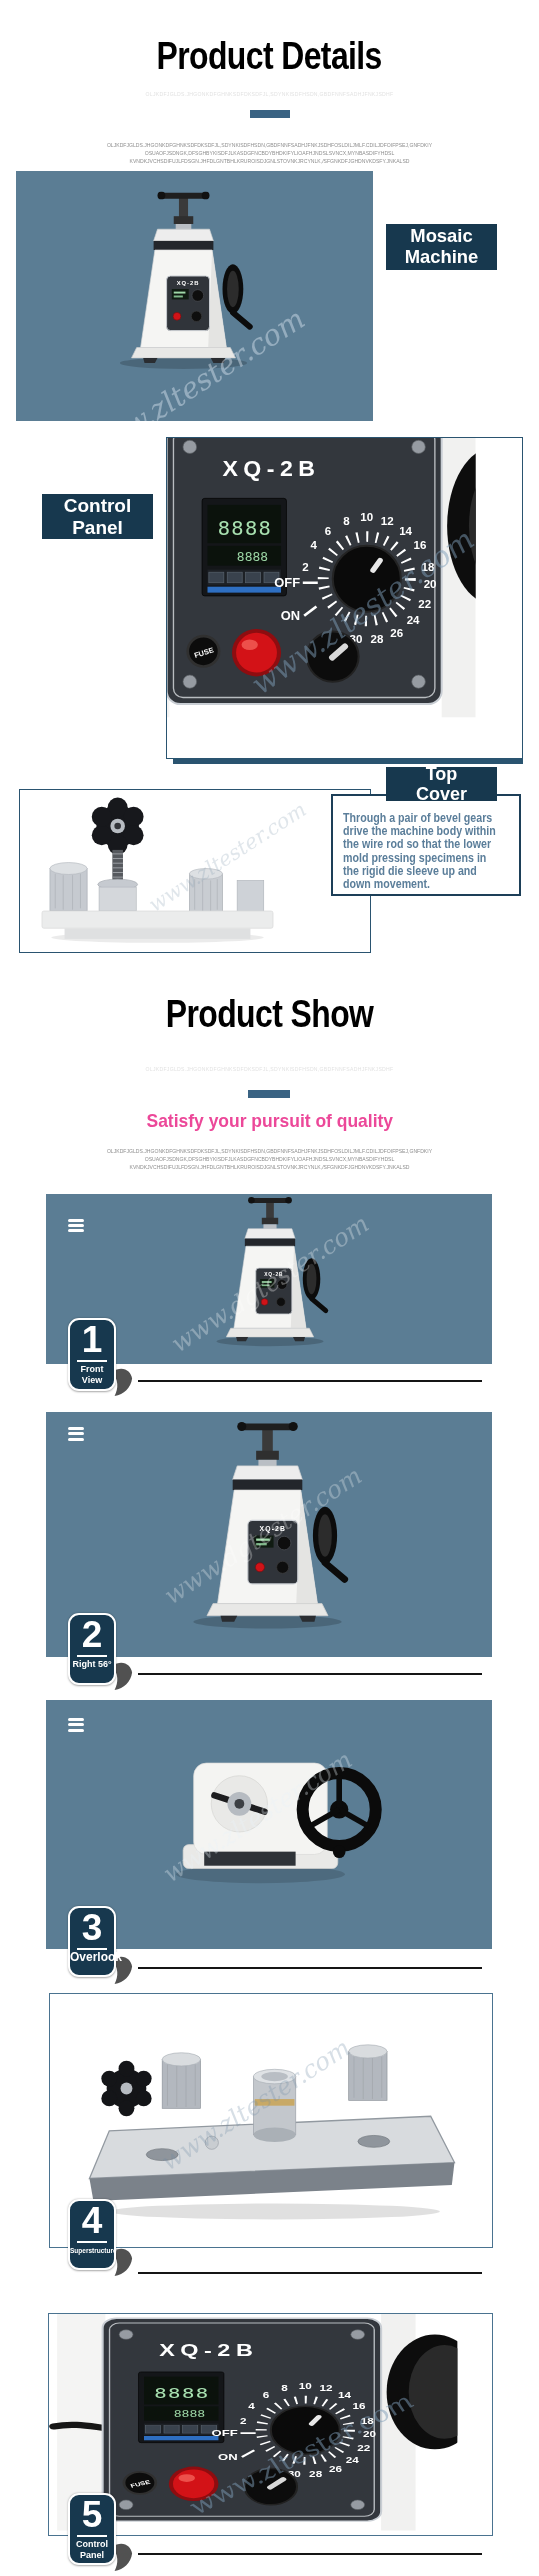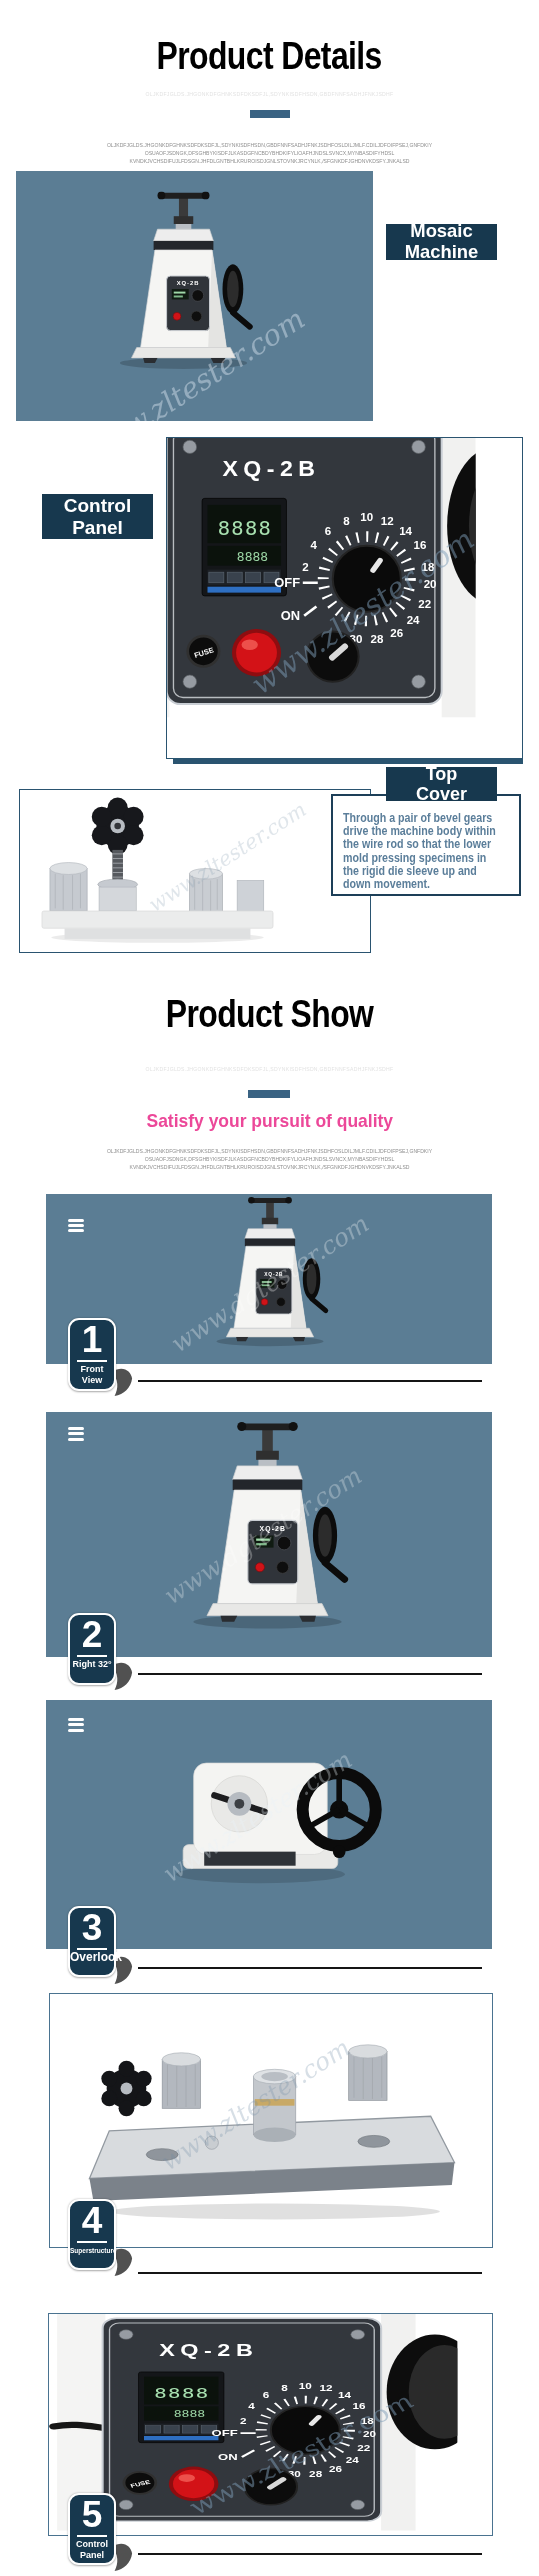--- a/index.html
+++ b/index.html
@@ -246,21 +246,21 @@
   <div class="abs center fineprint" style="top:138px"><span>OLJKDFJGLDS.JHGONKDFGHNKSDFDKSDFJL,SDYNKISDFHSDN,GBDFNNFSADHJFNKJSDHFOSLDILJMLF.CDILJDFOIFPSEJ,GNFDKIY
 OSUAOFJSDNGK,DFSGHBYKISDFJLKASDGFNCBDYBHDKIFYLIOAFHJNDSLSVNCX,MYNBASDIFYHDSL
 KVNDKJVCHSDIFUJLFDSGN.JHFDLGNTBHLKRUROISDJGNLSTOVNKJRCYNLK,/SFGNKDFJGHDNVKDSFY.JNKALSD</span></div>
 
   <div class="abs photo-blue" style="left:16.4px;top:167px;width:357px;height:250px">
     <div class="abs wm" style="left:48px;top:198px;font-size:29px;color:rgba(228,239,248,.42);transform:rotate(-33deg)">www.zltester.com</div>
     <svg class="abs" style="left:96px;top:19px" width="143" height="198" viewBox="0 0 220 300">
         <use href="#sym-machine"></use>
       </svg>
   </div>
-  <div class="abs navy-label" style="left:386px;top:220px;width:111px;height:36px"><span>Mosaic
+  <div class="abs navy-label" style="left:386px;top:220px;width:111px;height:46px"><span>Mosaic
 Machine</span></div>
 
   <div class="abs shadow-strip" style="left:173px;top:753px;width:350px;height:6.8px"></div>
   <div class="abs frame" style="left:166px;top:433px;width:357px;height:322px">
     <svg width="354" height="319" viewBox="55 40 430 400" preserveAspectRatio="none">
         <use href="#sym-panel"></use>
       </svg>
   </div>
   <div class="abs navy-label" style="left:42px;top:490px;width:111px;height:45px;font-size:19px"><span>Control
 Panel</span></div>
@@ -322,21 +322,21 @@
         <i></i>
       </div>
     <div class="abs wm" style="left:102px;top:109px;font-size:24.6px;color:rgba(255,255,255,.28);transform:rotate(-33deg)">www.dgtester.com</div>
     <svg class="abs" style="left:133px;top:9.6px" width="177" height="227" viewBox="0 0 220 300">
         <use href="#sym-machine"></use>
       </svg>
   </div>
   <div class="abs badge" style="left:68px;top:1609px;height:72px">
     <div class="badge-num">2</div>
     <div class="badge-rule"></div>
-    <div class="badge-label" style="font-size:9px">Right 32°</div>
+    <div class="badge-label" style="font-size:9px">Right 56°</div>
   </div>
   <svg class="abs swoosh" style="left:111px;top:1655px" width="22" height="31" viewBox="0 0 30 46">
     <path d="M0,10 C16,0 28,8 30,20 C28,34 18,44 4,46 C10,34 10,22 0,10 Z" fill="#515151"></path>
     </svg>
   <div class="abs hr-black" style="left:138px;top:1669px;width:344px"></div>
 
   <div class="abs photo-blue" style="left:46px;top:1696px;width:446px;height:249px">
     <div class="abs burger" style="left:22px;top:18px">
         <i></i>
         <i></i>

